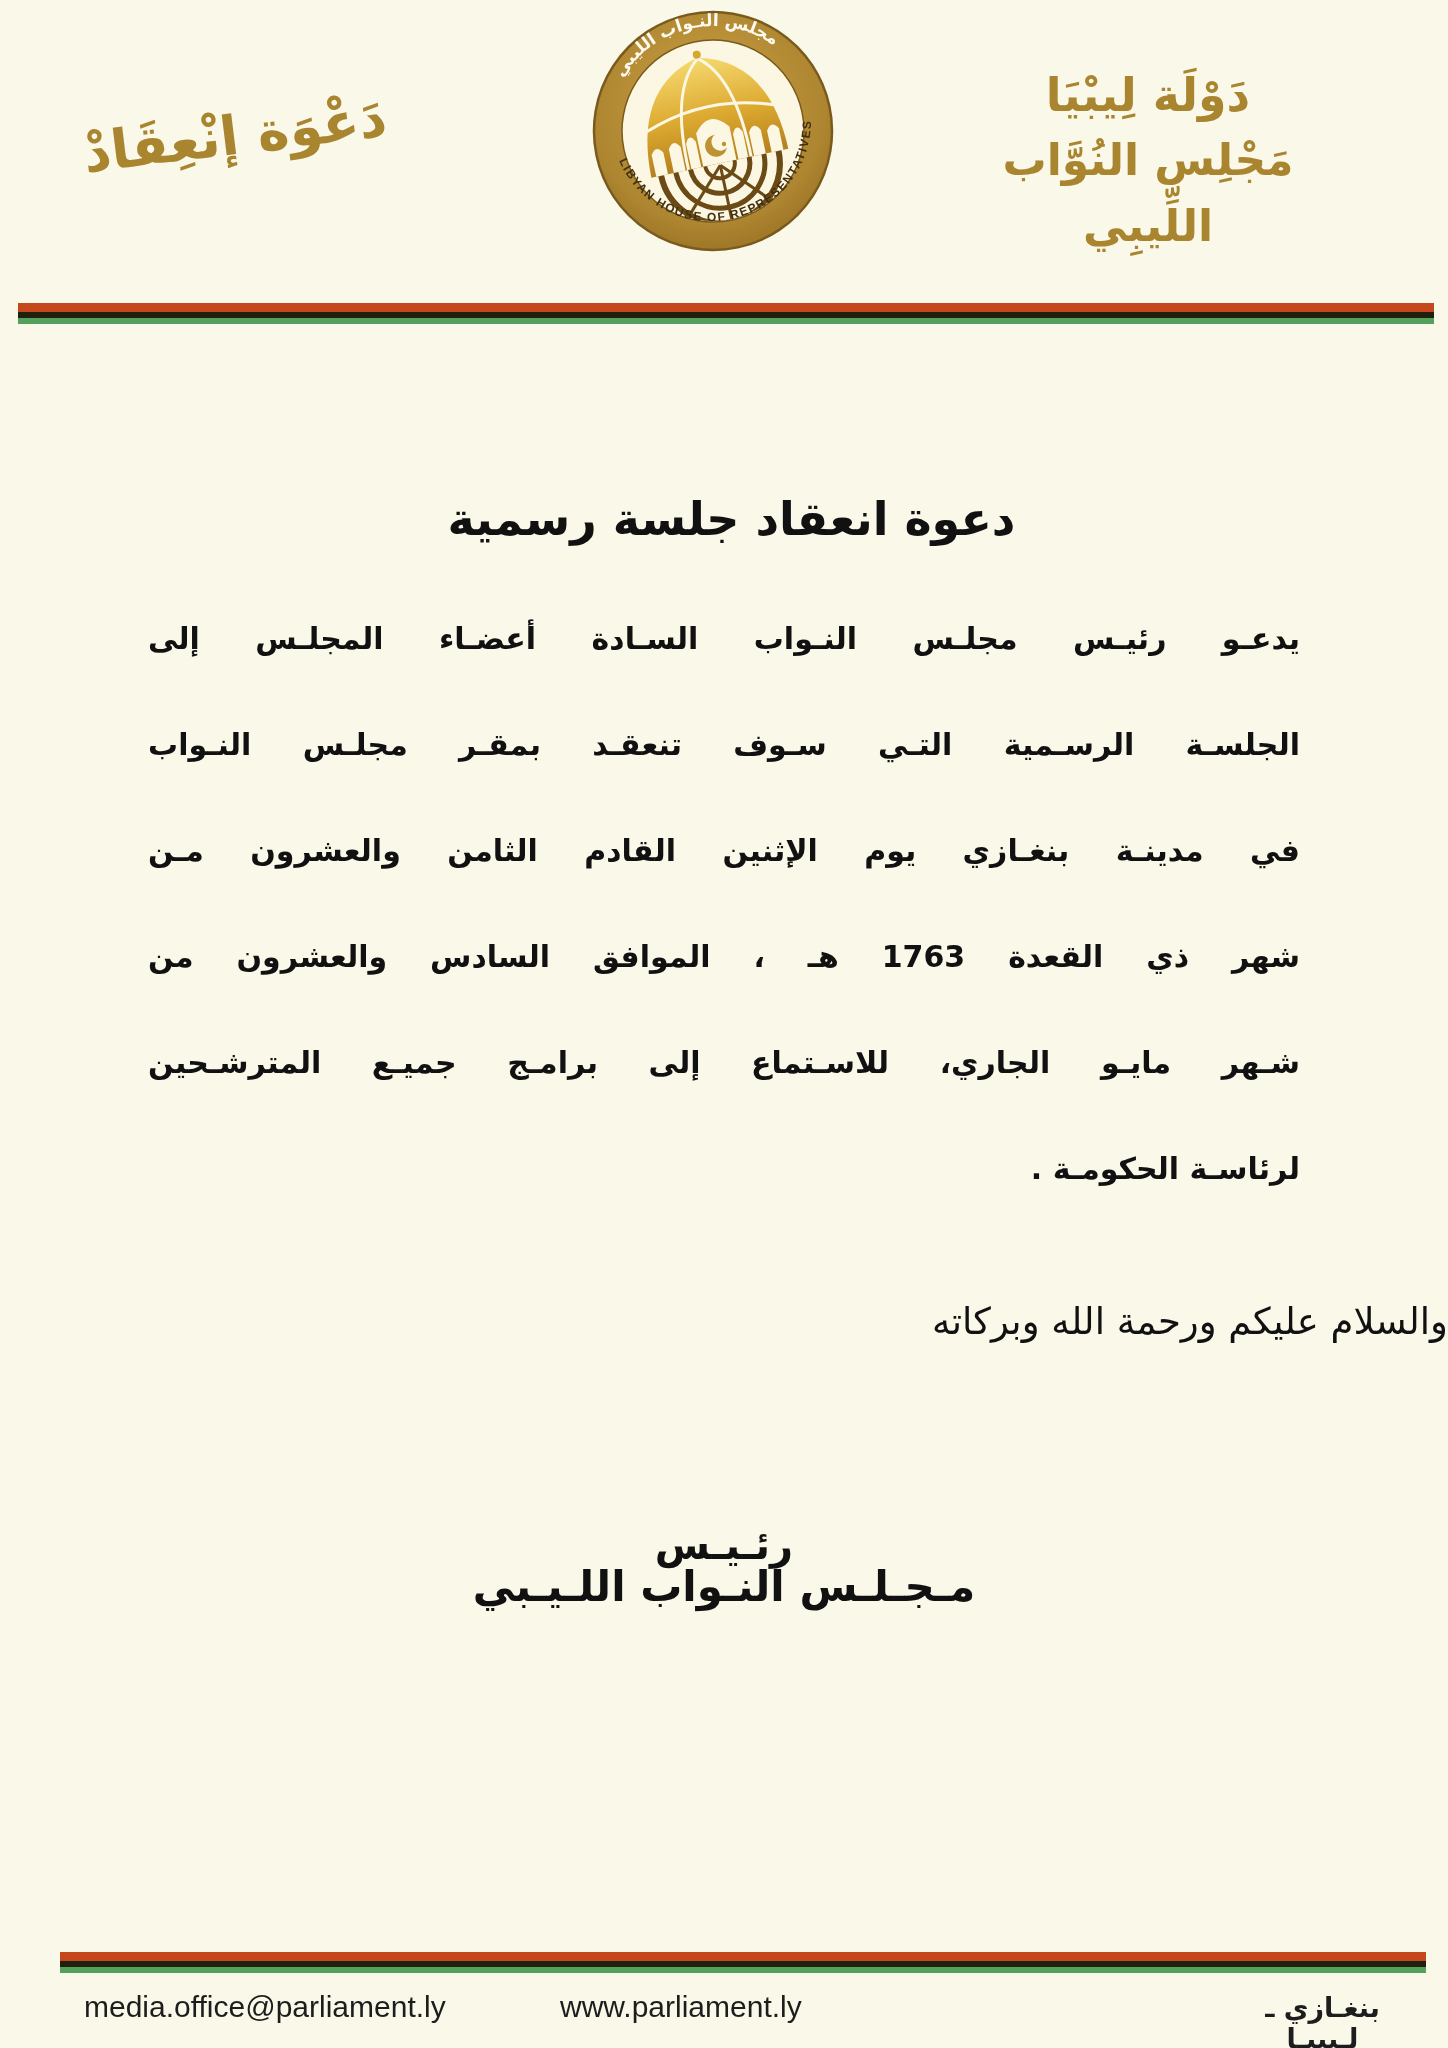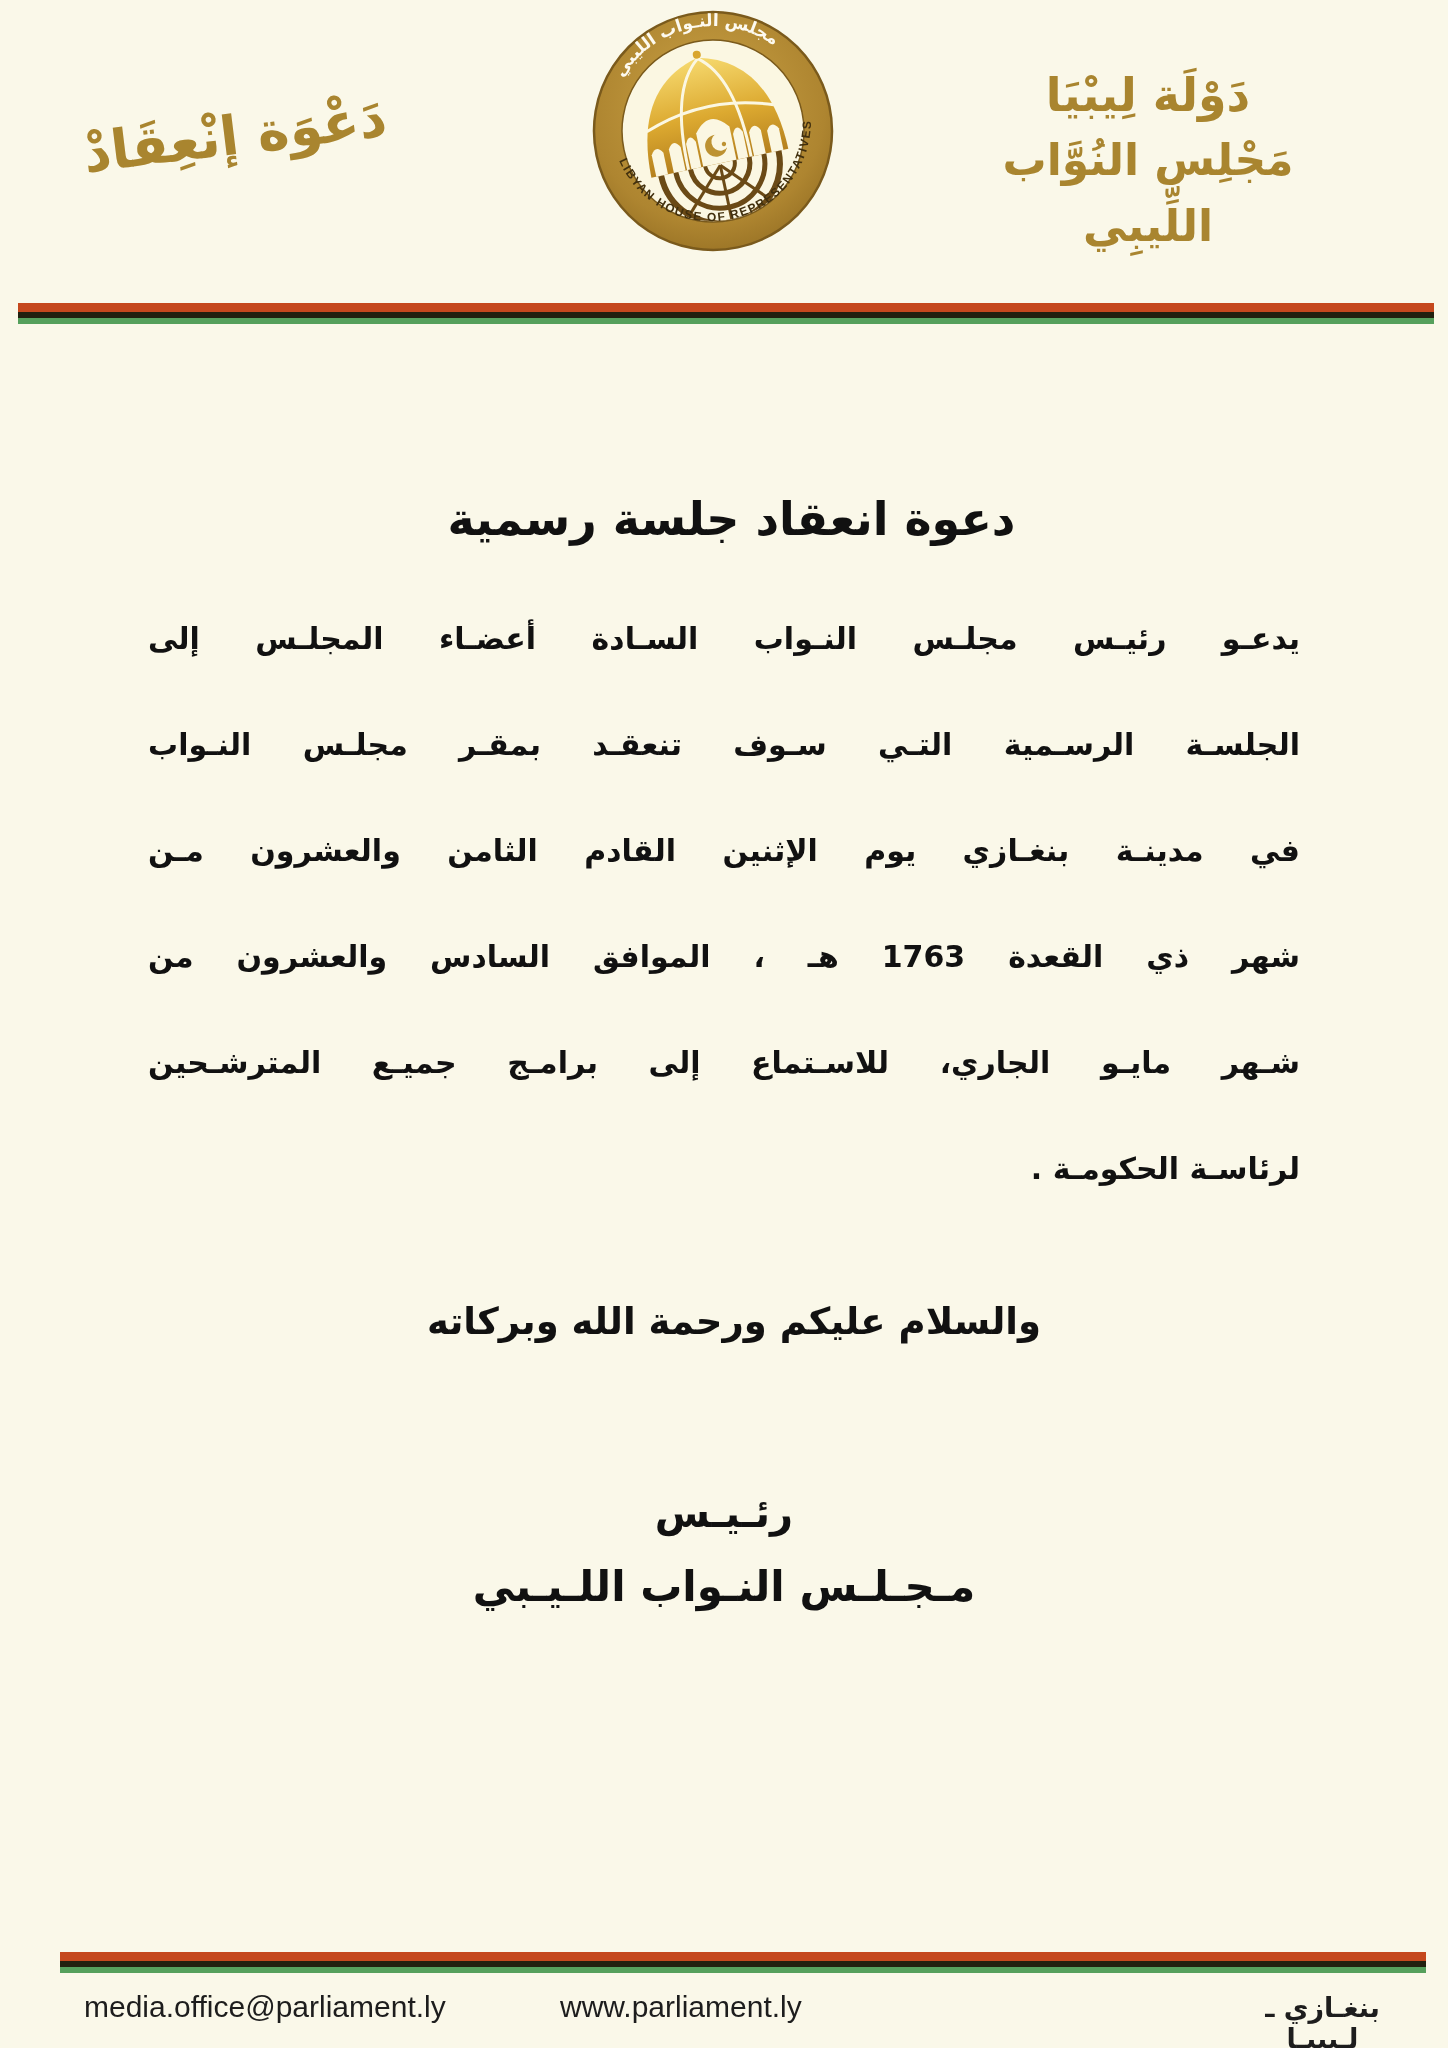--- a/index.html
+++ b/index.html
@@ -43,25 +43,25 @@
   .body-text{
     position:absolute; top:586px; right:148px; width:1152px;
     font-size:30px; font-weight:bold; direction:rtl;
   }
   .body-text .line{
     height:106px; line-height:106px; white-space:nowrap;
     text-align:justify; text-align-last:justify;
   }
   .body-text .line.last{text-align-last:right;}
   .closing{
-    position:absolute; top:1300px; left:0; width:100%; text-align:center;
-    font-size:37px; font-weight:bold;padding-left:20px;
+    position:absolute; top:1300px; left:0; width:100%; 
+    font-size:37px; font-weight:normal;padding-left:20px;
   }
   .sig{position:absolute; left:0; width:100%; text-align:center; font-weight:bold;}
-  .sig-role{top:1490px; font-size:40px;}
+  .sig-role{top:1522px; font-size:40px;}
   .sig-org{top:1562px; font-size:42px; letter-spacing:1px;}
   .dateline{
     position:absolute; top:1672px; left:0; width:100%; text-align:center;
     font-weight:bold;
   }
   .dateline .dl{font-size:31px; line-height:53px;}
   
   .footer-email{
     position:absolute; top:1990px; left:84px; font-size:30px; color:#1d1d1d;
     font-family:"Liberation Sans", sans-serif; direction:ltr;

